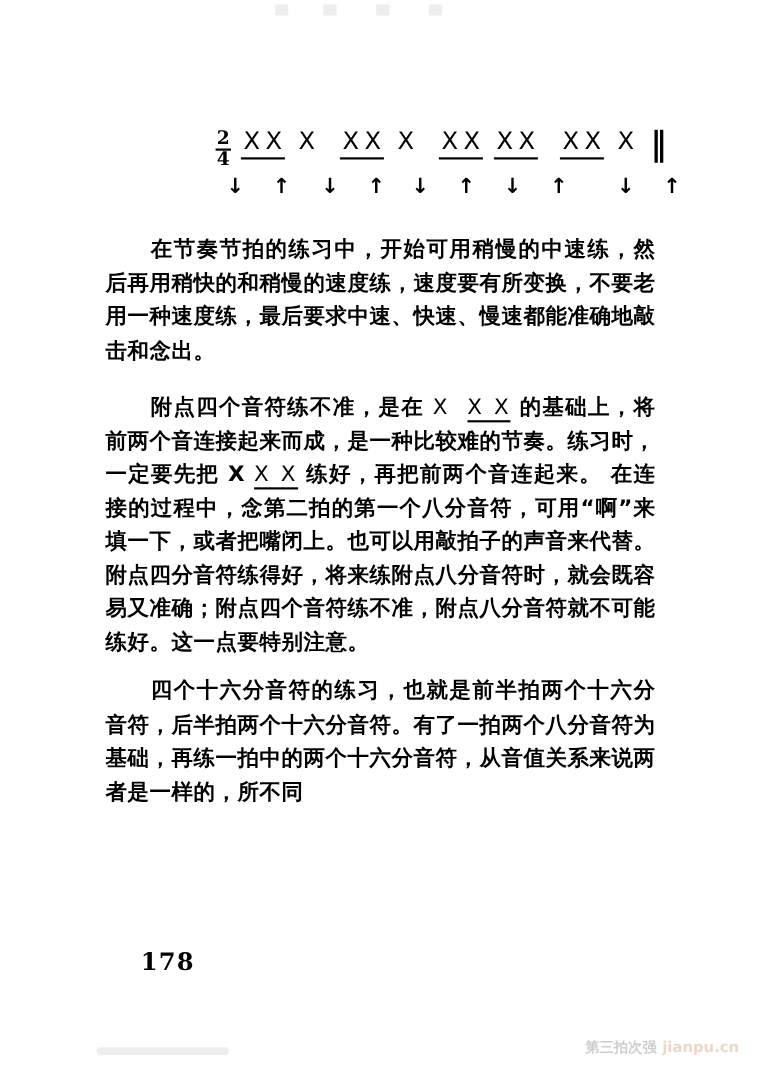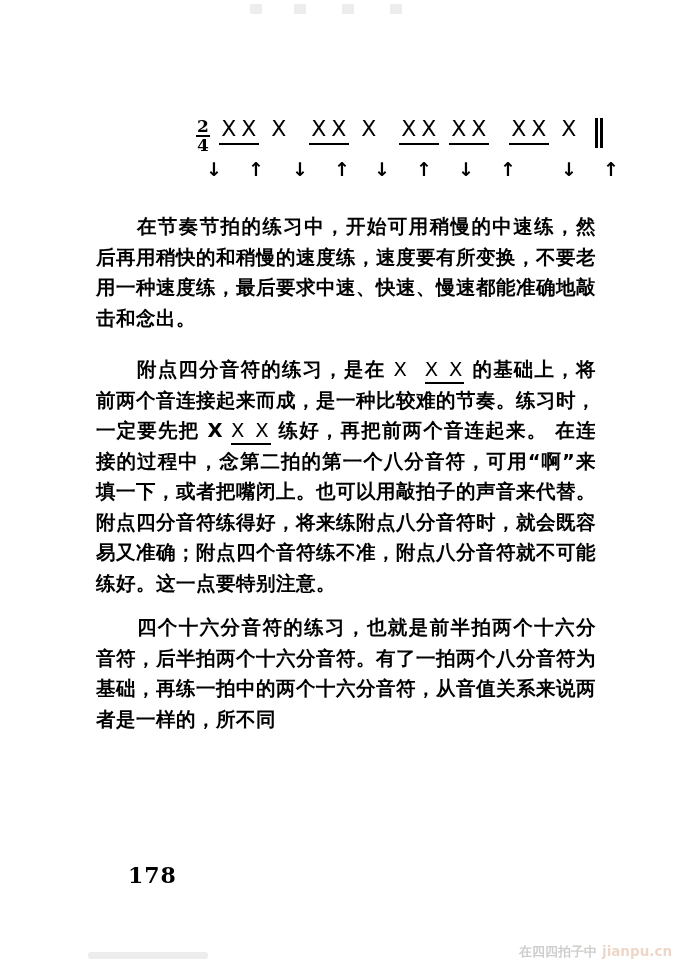--- a/index.html
+++ b/index.html
@@ -221,30 +221,30 @@
         <span class="arrow" style="left:465px">↓</span>
         <span class="arrow" style="left:507px">↑</span>
       </div>
     </div>
 
     <p class="para indent">在节奏节拍的练习中，开始可用稍慢的中速练，然后再用稍快的和稍慢的速度练，速度要有所变换，不要老用一种速度练，最后要求中速、快速、慢速都能准确地敲击和念出。</p>
     <div class="gap-sm"></div>
     <div class="gap-sm"></div>
     <div class="gap-sm"></div>
 
-    <p class="para indent"><span>附点四分音符的练习，是在 </span><span class="inline-x">X</span><span>  </span><span class="inline-x beamed">X X</span><span> 的基础上，将前两个音连接起来而成，是一种比较难的节奏。练习时，一定要先把 X </span><span class="inline-x beamed">X X</span><span> 练好，再把前两个音连起来。 在连接的过程中，念第二拍的第一个八分音符，可用“啊”来填一下，或者把嘴闭上。也可以用敲拍子的声音来代替。附点四分音符练得好，将来练附点八分音符时，就会既容易又准确；附点四个音符练不准，附点八分音符就不可能练好。这一点要特别注意。</span></p>
+    <p class="para indent"><span>附点四个音符练不准，是在 </span><span class="inline-x">X</span><span>  </span><span class="inline-x beamed">X X</span><span> 的基础上，将前两个音连接起来而成，是一种比较难的节奏。练习时，一定要先把 X </span><span class="inline-x beamed">X X</span><span> 练好，再把前两个音连起来。 在连接的过程中，念第二拍的第一个八分音符，可用“啊”来填一下，或者把嘴闭上。也可以用敲拍子的声音来代替。附点四分音符练得好，将来练附点八分音符时，就会既容易又准确；附点四个音符练不准，附点八分音符就不可能练好。这一点要特别注意。</span></p>
 
     <div class="gap-sm"></div>
     <div class="gap-sm"></div>
     <p class="para indent">四个十六分音符的练习，也就是前半拍两个十六分音符，后半拍两个十六分音符。有了一拍两个八分音符为基础，再练一拍中的两个十六分音符，从音值关系来说两者是一样的，所不同</p>
 
   </div>
 
   <div class="folio">178</div>
 
   <div class="bottom-smudge"></div>
 
   <div class="watermark">
-    <span class="cn">在四四拍子中</span>
+    <span class="cn">第三拍次强</span>
     <span class="url">jianpu.cn</span>
   </div>
 
 </div>
 
 </body></html>

